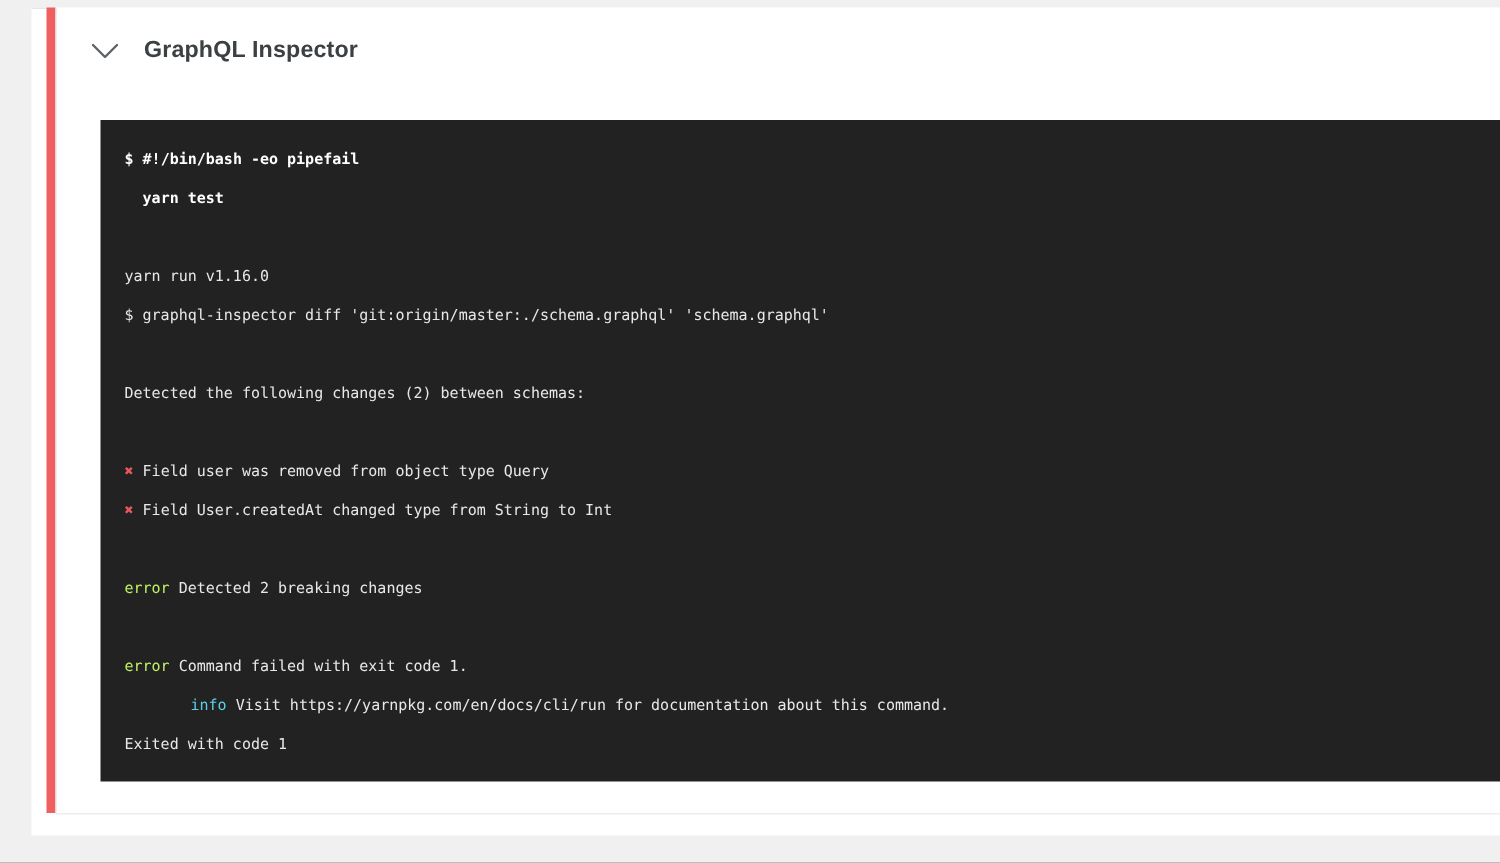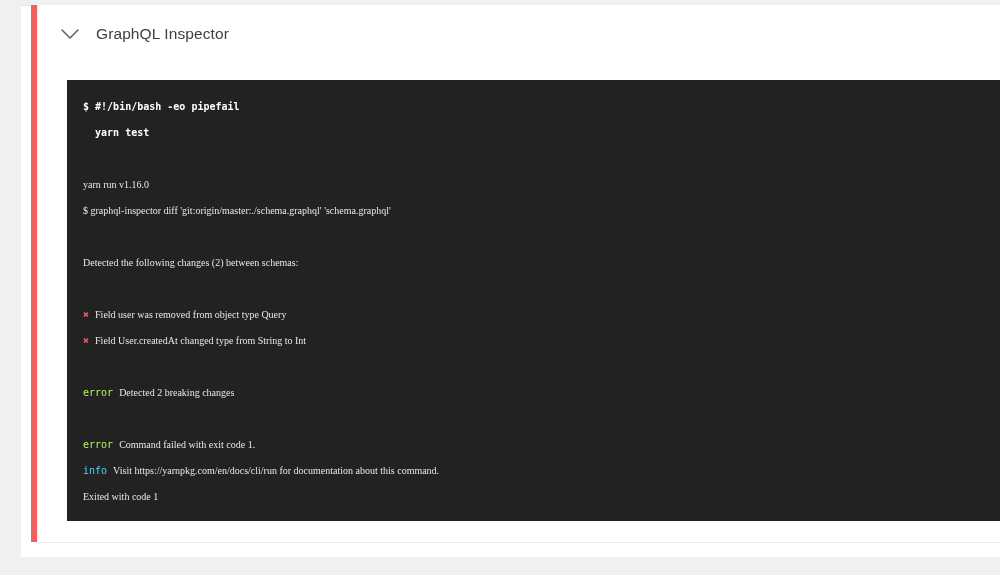--- a/index.html
+++ b/index.html
@@ -82,21 +82,21 @@
   }
   .chevron-icon {
     width: 24px;
     height: 24px;
     margin-right: 14px;
     flex: 0 0 auto;
     display: block;
   }
   .step-title {
     font-size: 15.5px;
-    font-weight: normal;
+    font-weight: bold;
     color: #3c4043;
     letter-spacing: 0.1px;
     white-space: nowrap;
   }
 
   
   .terminal {
     position: absolute;
     left: 67px;
     top: 80px;
@@ -117,23 +117,23 @@
   .line.blank { height: 26px; }
 
   .cmd { font-weight: bold; color: #ffffff; }
 
   .marker-x {
     color: #e8585b;
     font-weight: bold;
   }
 
   .tag-error { color: #bef264; }
-  .tag-info  { color: #5ccfe6; }
+  .tag-info  { color: #5ccfe6; margin-left: 44px; }
 
-  .txt { color: #e8e8e8; font-family: Liberation Serif, serif; }
+  .txt { color: #e8e8e8; }
 </style>
 </head>
 <body>
 
 <div class="page">
 
   <div class="card"></div>
 
   <div class="accent-bar"></div>
   <div class="step-rule"></div>

